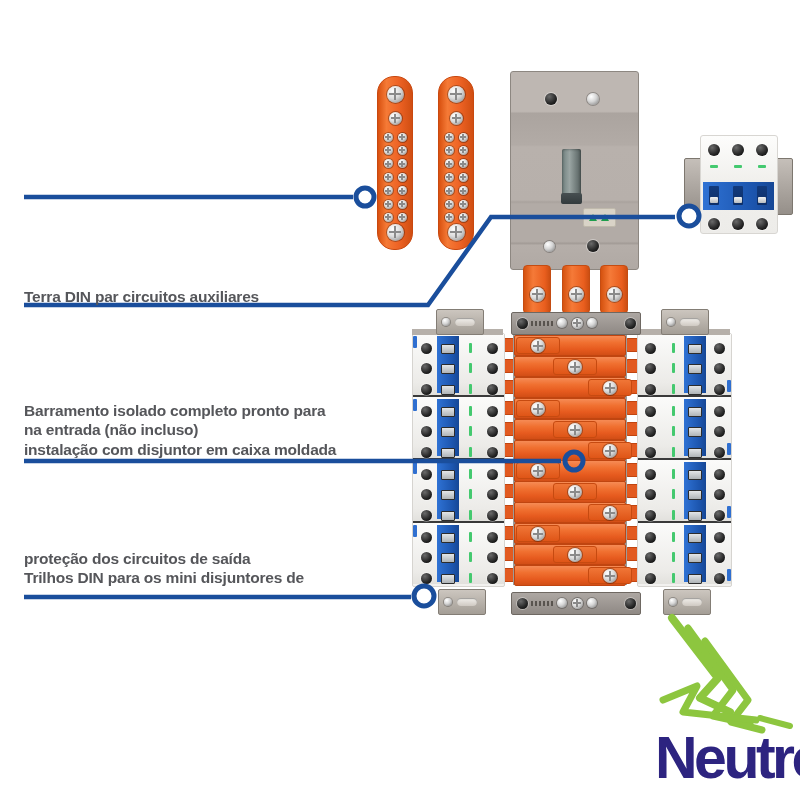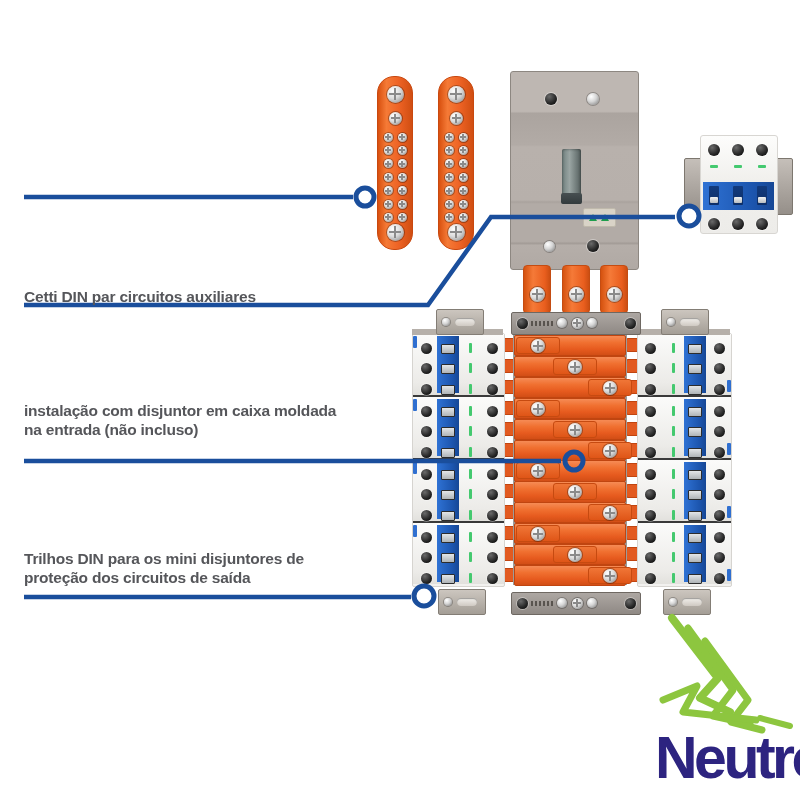--- a/index.html
+++ b/index.html
@@ -65,29 +65,30 @@
   .logo-text{position:absolute;left:655px;top:724px;z-index:20;font-weight:bold;font-size:59px;
              letter-spacing:-3.5px;color:#2D2480;font-family:"Liberation Sans",sans-serif;}
   #scribble{position:absolute;left:648px;top:606px;z-index:20;}
 </style>
 </head>
 <body>
 
 <div class="canvas">
 
   <div class="callout-label" style="top: 287px; color: rgb(85, 86, 90);">
-    <span>Cetti DIN par circuitos auxiliares</span>
+    <span>Terra DIN par circuitos auxiliares</span>
   </div>
   <div class="callout-label" style="top: 401px; color: rgb(85, 86, 90);">
+    <span>Barramento isolado completo pronto para</span>
+    <span>na entrada (não incluso)</span>
     <span>instalação com disjuntor em caixa moldada</span>
-    <span>na entrada (não incluso)</span>
   </div>
   <div class="callout-label" style="top: 549px; color: rgb(85, 86, 90);">
+    <span>proteção dos circuitos de saída</span>
     <span>Trilhos DIN para os mini disjuntores de</span>
-    <span>proteção dos circuitos de saída</span>
   </div>
 
   <svg id="lines-overlay" width="800" height="800" viewBox="0 0 800 800">
     <path class="callout-line" d="M24,197 H353" fill="none" stroke-width="4.5" stroke="#1A4E9C"></path>
     <circle class="callout-ring" cx="365" cy="197" r="9" fill="#ffffff" stroke-width="5" stroke="#1A4E9C"></circle>
     <path class="callout-line" d="M24,305 H428 L491,217 H675" fill="none" stroke-width="4.5" stroke-linejoin="miter" stroke="#1A4E9C"></path>
     <circle class="callout-ring" cx="689" cy="216" r="10" fill="#ffffff" stroke-width="5" stroke="#1A4E9C"></circle>
     <path class="callout-line" d="M24,461 H561" fill="none" stroke-width="4.5" stroke="#1A4E9C"></path>
     <circle class="callout-ring" cx="574" cy="461" r="9" fill="none" stroke-width="5" stroke="#1A4E9C"></circle>
     <path class="callout-line" d="M24,597 H411" fill="none" stroke-width="4.5" stroke="#1A4E9C"></path>

